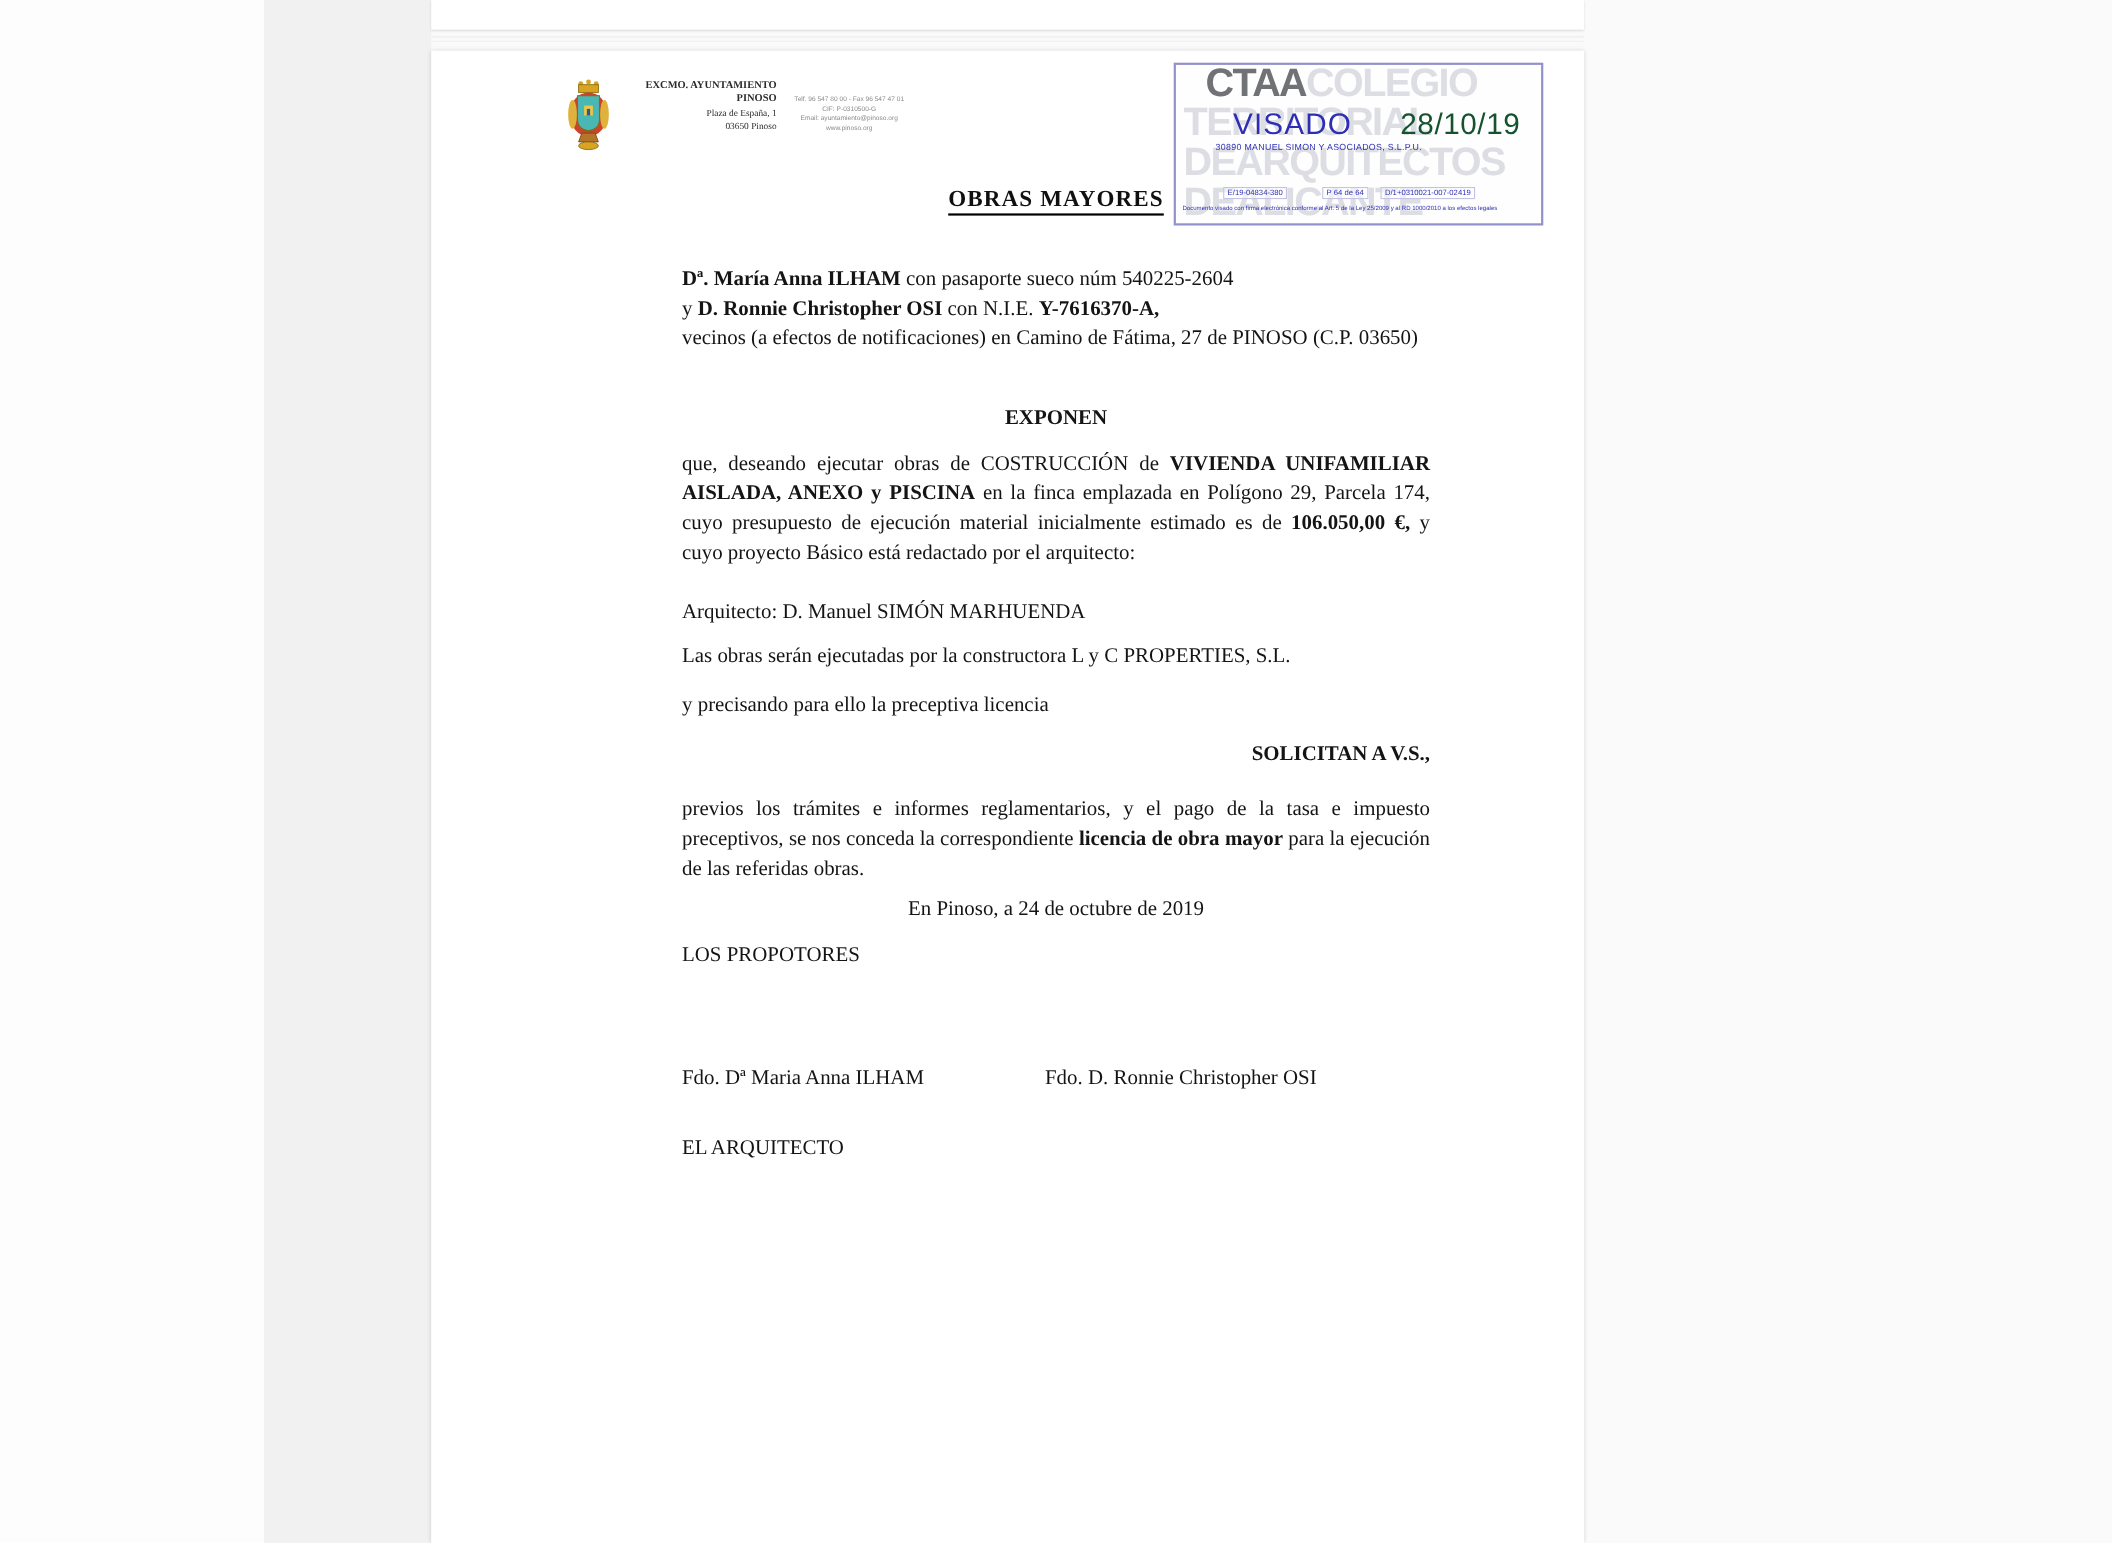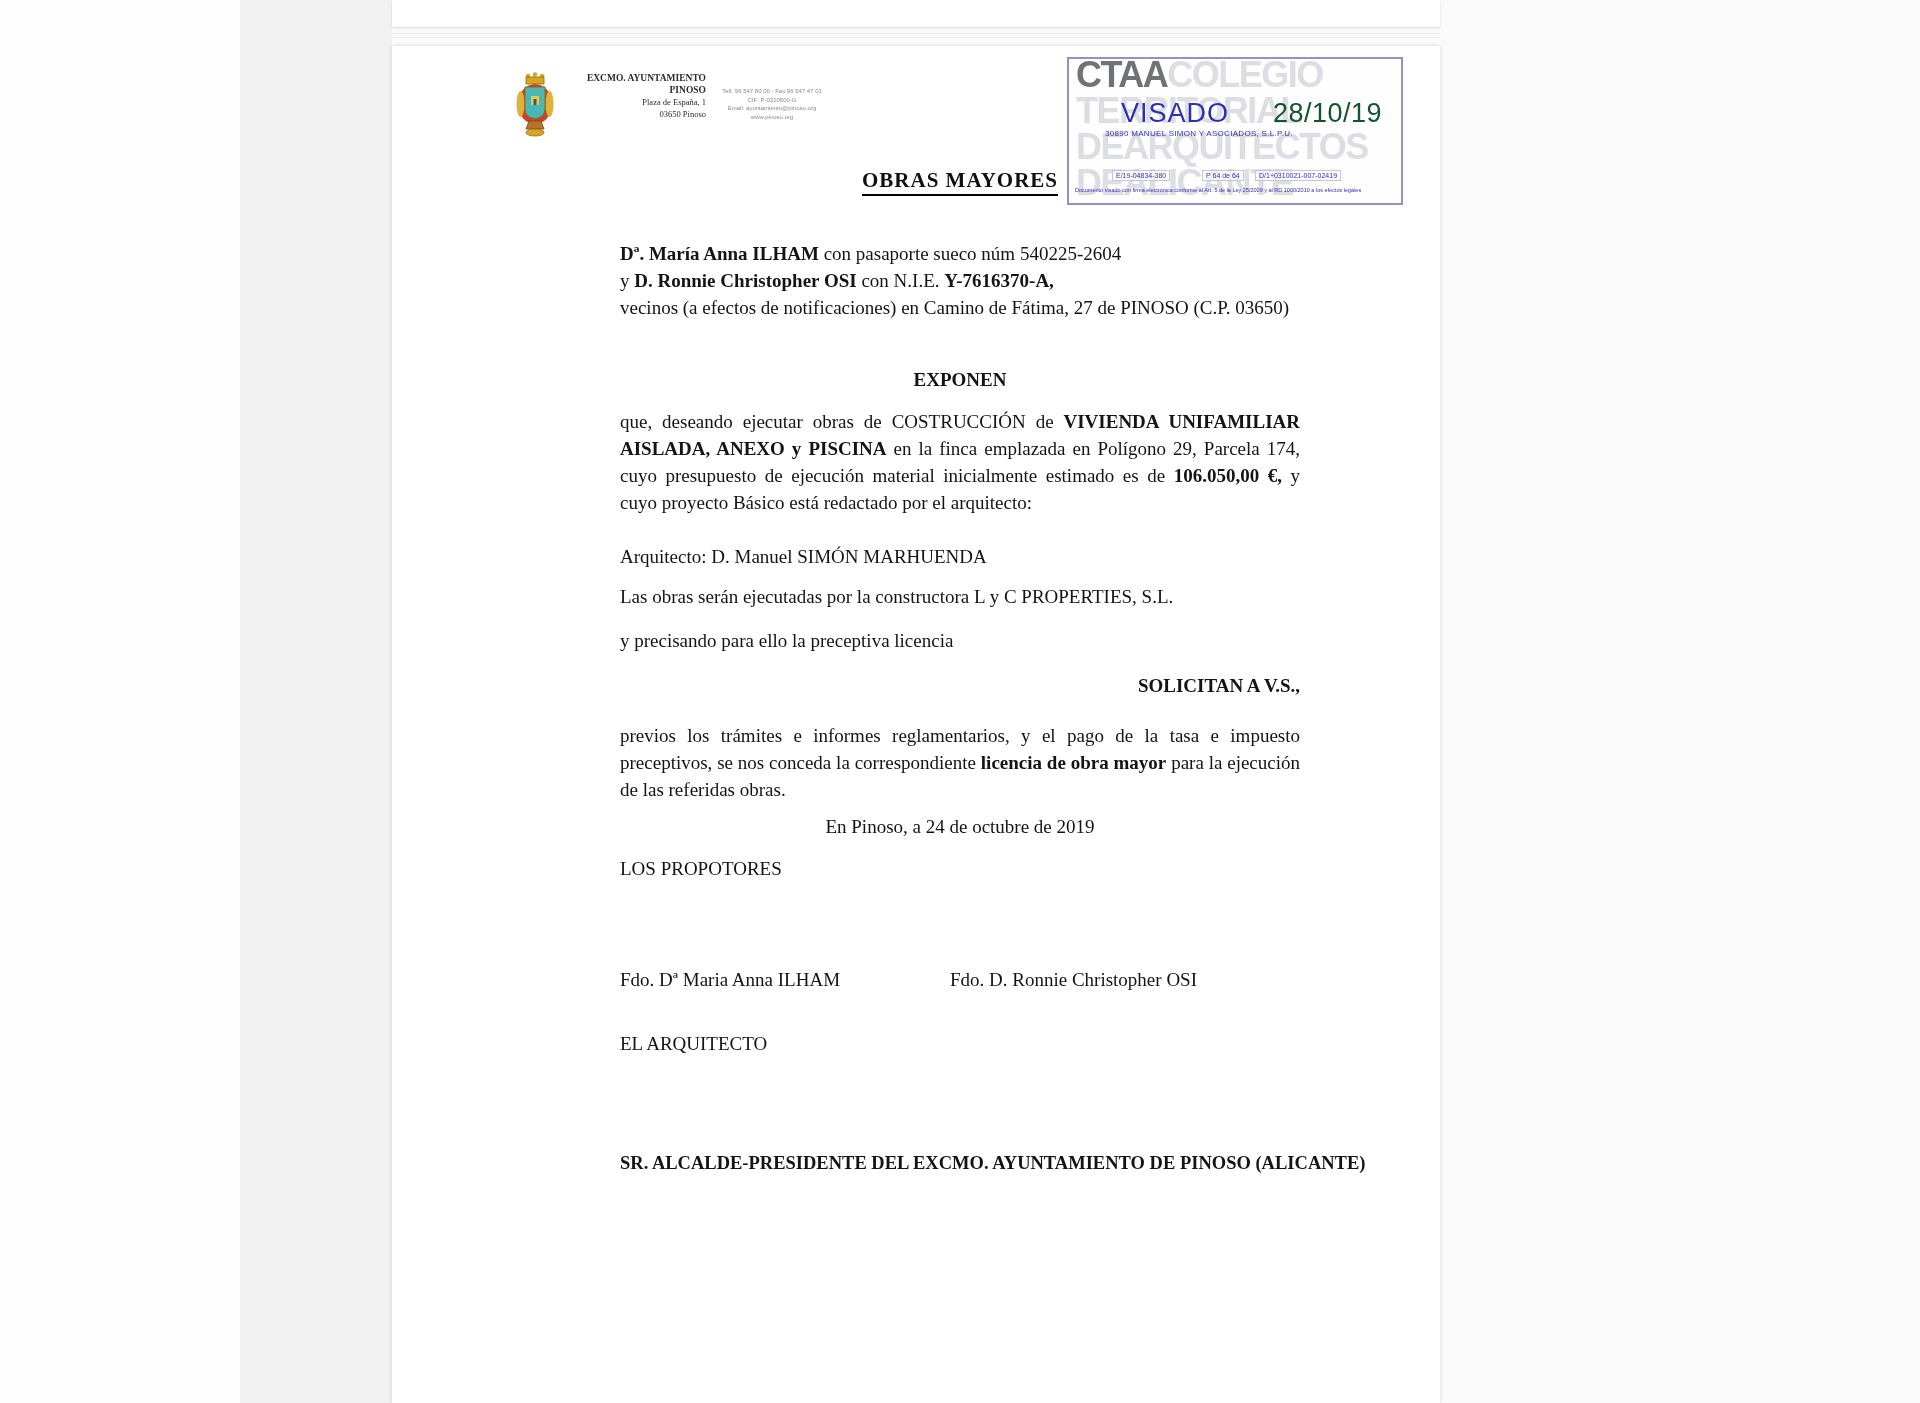--- a/index.html
+++ b/index.html
@@ -25,21 +25,21 @@
   .contact{position:absolute;left:318px;top:41px;width:124px;text-align:center;
     font-size:6px;line-height:8.5px;color:#8a8a8a;font-family:"Liberation Sans",sans-serif;}
 
   
   .stamp{position:absolute;left:675px;top:11px;width:336px;height:148px;
     border:2px solid #9191cc;background:#fefeff;overflow:hidden;
     font-family:"Liberation Sans",sans-serif;}
   .wm-row{position:absolute;left:7px;white-space:nowrap;font-weight:bold;
     font-size:36px;line-height:36px;letter-spacing:-1.5px;color:#dddde4;}
   .wm-r1{top:-2px;} .wm-r2{top:34px;} .wm-r3{top:70px;} .wm-r4{top:106px;}
-  .ctaa{color:#717276;letter-spacing:-1.5px;}
+  .ctaa{color:#717276;letter-spacing:-1.5px;margin-left:20px;}
   .visado-label{position:absolute;left:52px;top:40px;font-size:27px;line-height:28px;
     color:#2e2eb5;letter-spacing:1px;}
   .visado-date{position:absolute;left:204px;top:40px;font-size:27px;line-height:28px;
     color:#14532d;letter-spacing:0.5px;}
   .firm{position:absolute;left:36px;top:70px;font-size:8px;color:#2e2eb5;letter-spacing:0.3px;}
   .code{position:absolute;top:111px;font-size:7px;line-height:9px;color:#2e2eb5;
     border:1px solid #c3c3e3;padding:0 3px;background:rgba(255,255,255,0.55);}
   .code1{left:43px;} .code2{left:133px;} .code3{left:186px;}
   .footnote{position:absolute;left:6px;top:128px;width:324px;font-size:5.5px;
     line-height:6.5px;color:#2e2eb5;}
@@ -141,16 +141,15 @@
 
     <p class="center mt10">En Pinoso, a 24 de octubre de 2019</p>
 
     <p class="mt15">LOS PROPOTORES</p>
 
     <p class="mt84"><span class="sig-first">Fdo. Dª Maria Anna ILHAM</span><span>Fdo. D. Ronnie Christopher OSI</span></p>
 
     <p class="mt37">EL ARQUITECTO</p>
 
 
-    <p class="addressee mt93">SR. ALCALDE-PRESIDENTE DEL EXCMO. AYUNTAMIENTO DE PINOSO (ALICANTE)</p>
 
   </div>
 </div>
 
 </body></html>

